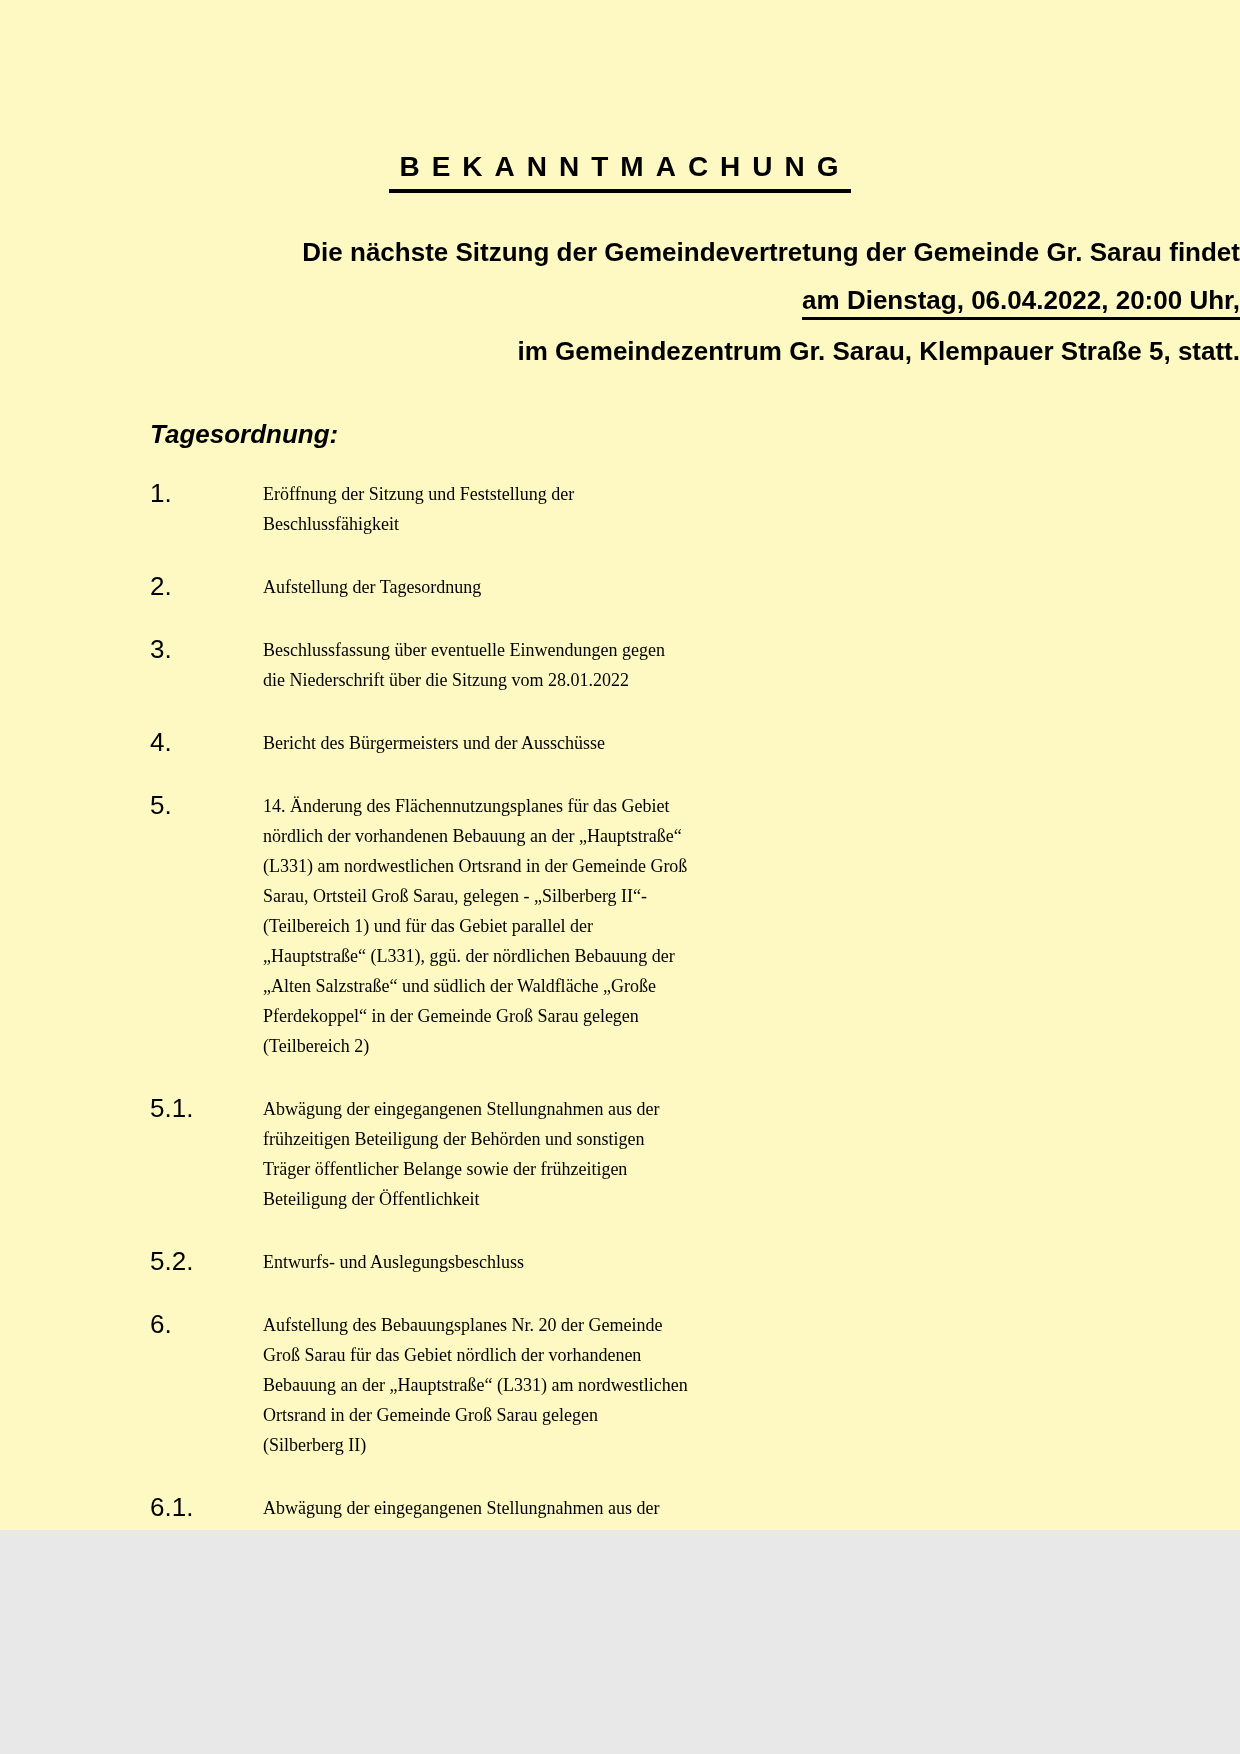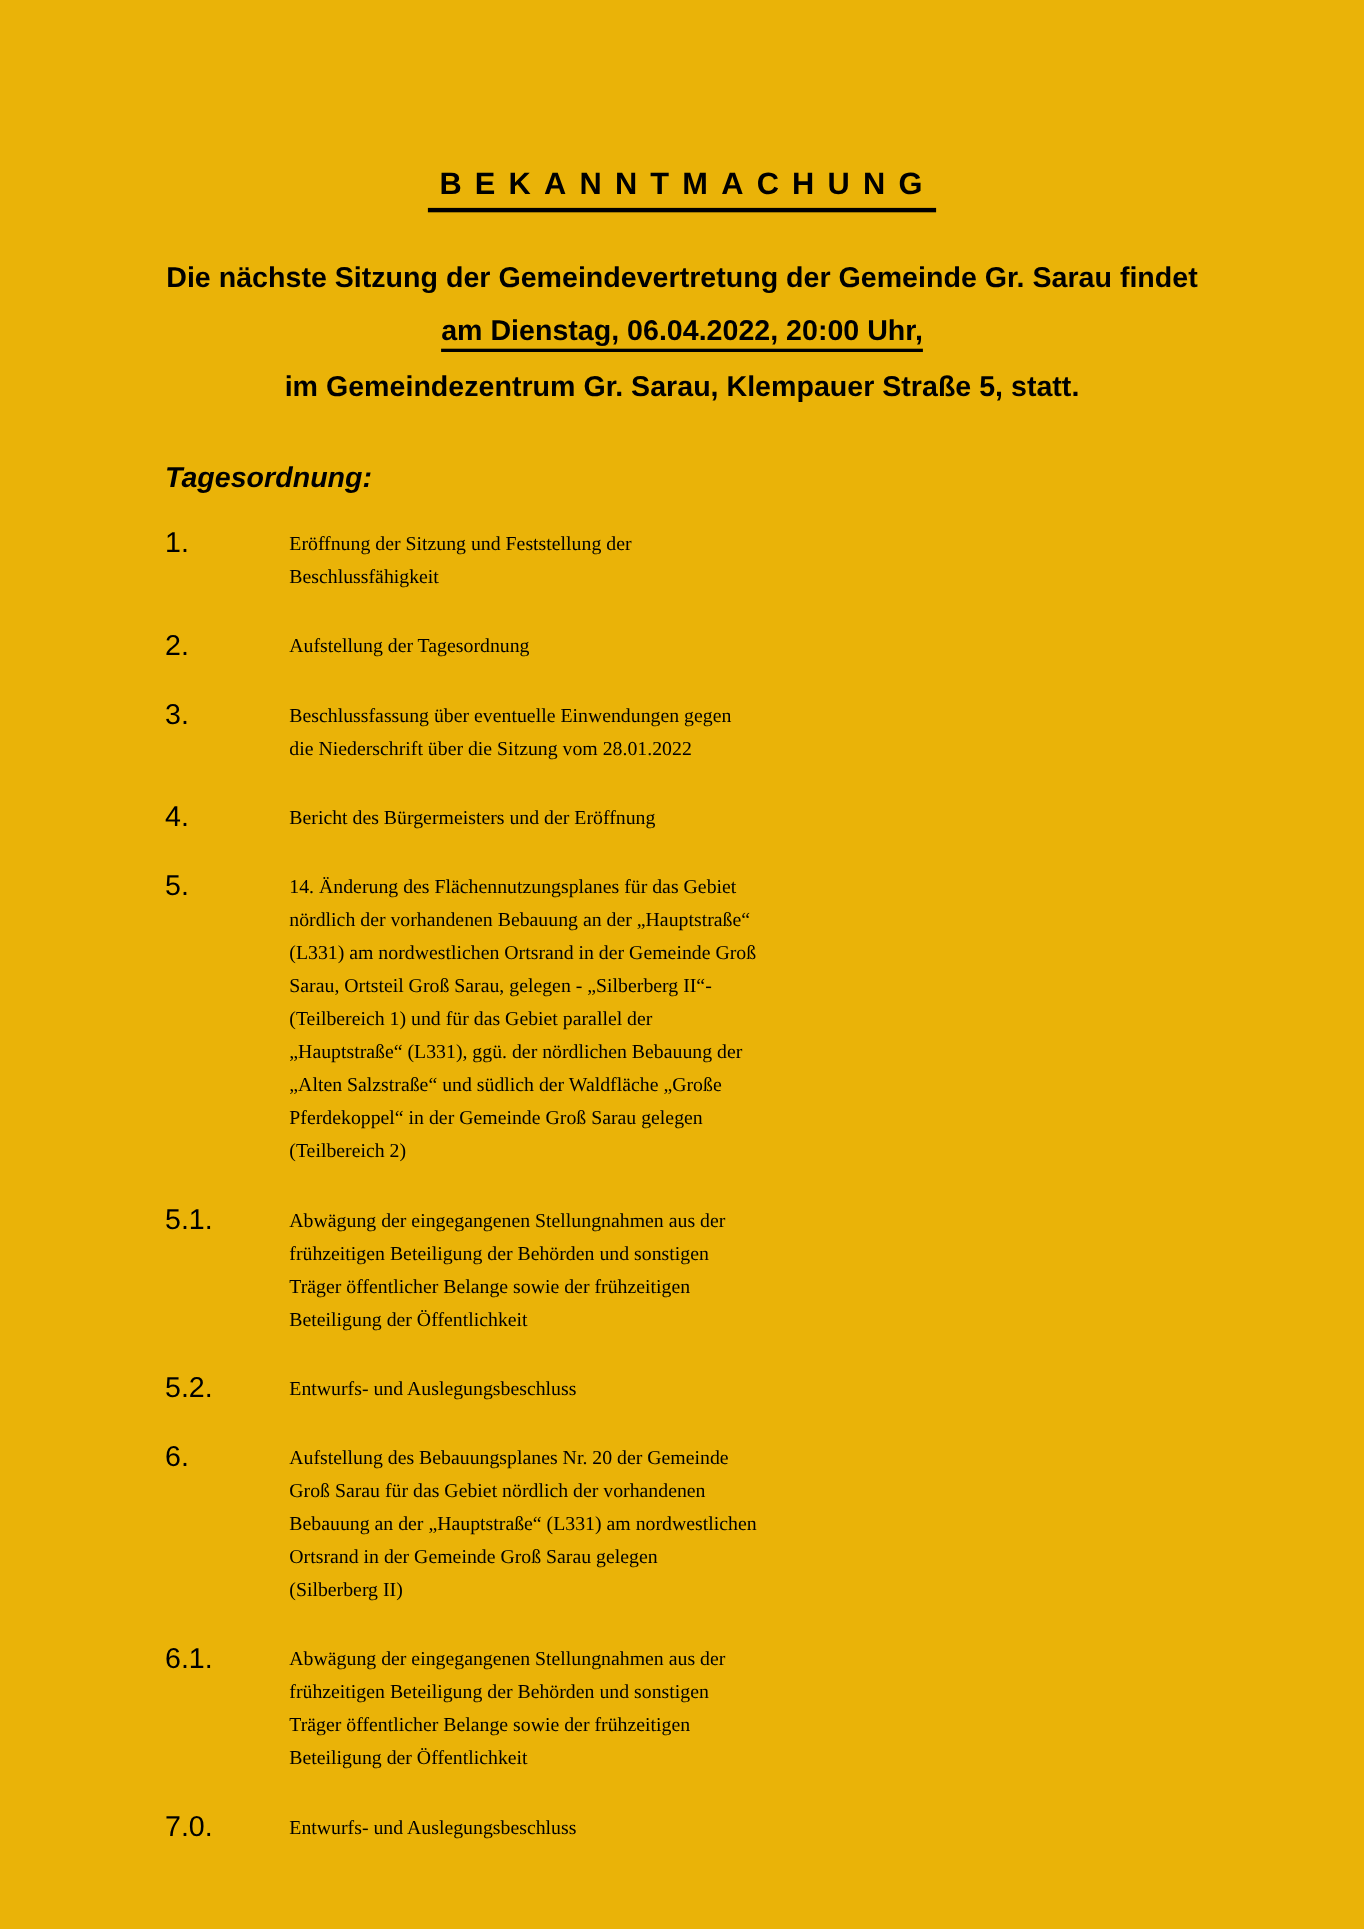--- a/index.html
+++ b/index.html
@@ -1,37 +1,37 @@
 <!DOCTYPE html>
 <html><head>
 <meta charset="utf-8">
 <style>
   html, body { margin: 0; padding: 0; background: #e8e8e8; }
   .page {
     position: relative;
     width: 1240px;
-    height: 1754px;
+    height: 1530px;
     margin: 0 auto;
-    background: #eab308;
+    background: #fef9c3;
     color: #000000;
     font-family: "Liberation Sans", "DejaVu Sans", sans-serif;
     overflow: hidden;
   }
   .title-row { text-align: center; padding-top: 150px; }
   .doc-title {
     display: inline-block;
     font-weight: bold;
     font-size: 28px;
     line-height: 34px;
     letter-spacing: 12px;
     padding: 0 0 5px 10px;
     border-bottom: 4px solid #000;
   }
   .intro {
-    text-align: center;
+    text-align: right;
     font-weight: bold;
     font-size: 26px;
     line-height: 28px;
     margin: 0;
   }
   .intro-1 { margin-top: 45px; }
   .intro-2 { margin-top: 20px; }
   .intro-2 .underlined {
     display: inline-block;
     border-bottom: 3px solid #000;
@@ -92,21 +92,21 @@
     </div>
 
     <div class="agenda-item">
       <div class="num">3.</div>
       <div class="txt">Beschlussfassung über eventuelle Einwendungen gegen
 die Niederschrift über die Sitzung vom 28.01.2022</div>
     </div>
 
     <div class="agenda-item">
       <div class="num">4.</div>
-      <div class="txt">Bericht des Bürgermeisters und der Eröffnung</div>
+      <div class="txt">Bericht des Bürgermeisters und der Ausschüsse</div>
     </div>
 
     <div class="agenda-item">
       <div class="num">5.</div>
       <div class="txt">14. Änderung des Flächennutzungsplanes für das Gebiet
 nördlich der vorhandenen Bebauung an der „Hauptstraße“
 (L331) am nordwestlichen Ortsrand in der Gemeinde Groß
 Sarau, Ortsteil Groß Sarau, gelegen - „Silberberg II“-
 (Teilbereich 1) und für das Gebiet parallel der
 „Hauptstraße“ (L331), ggü. der nördlichen Bebauung der

